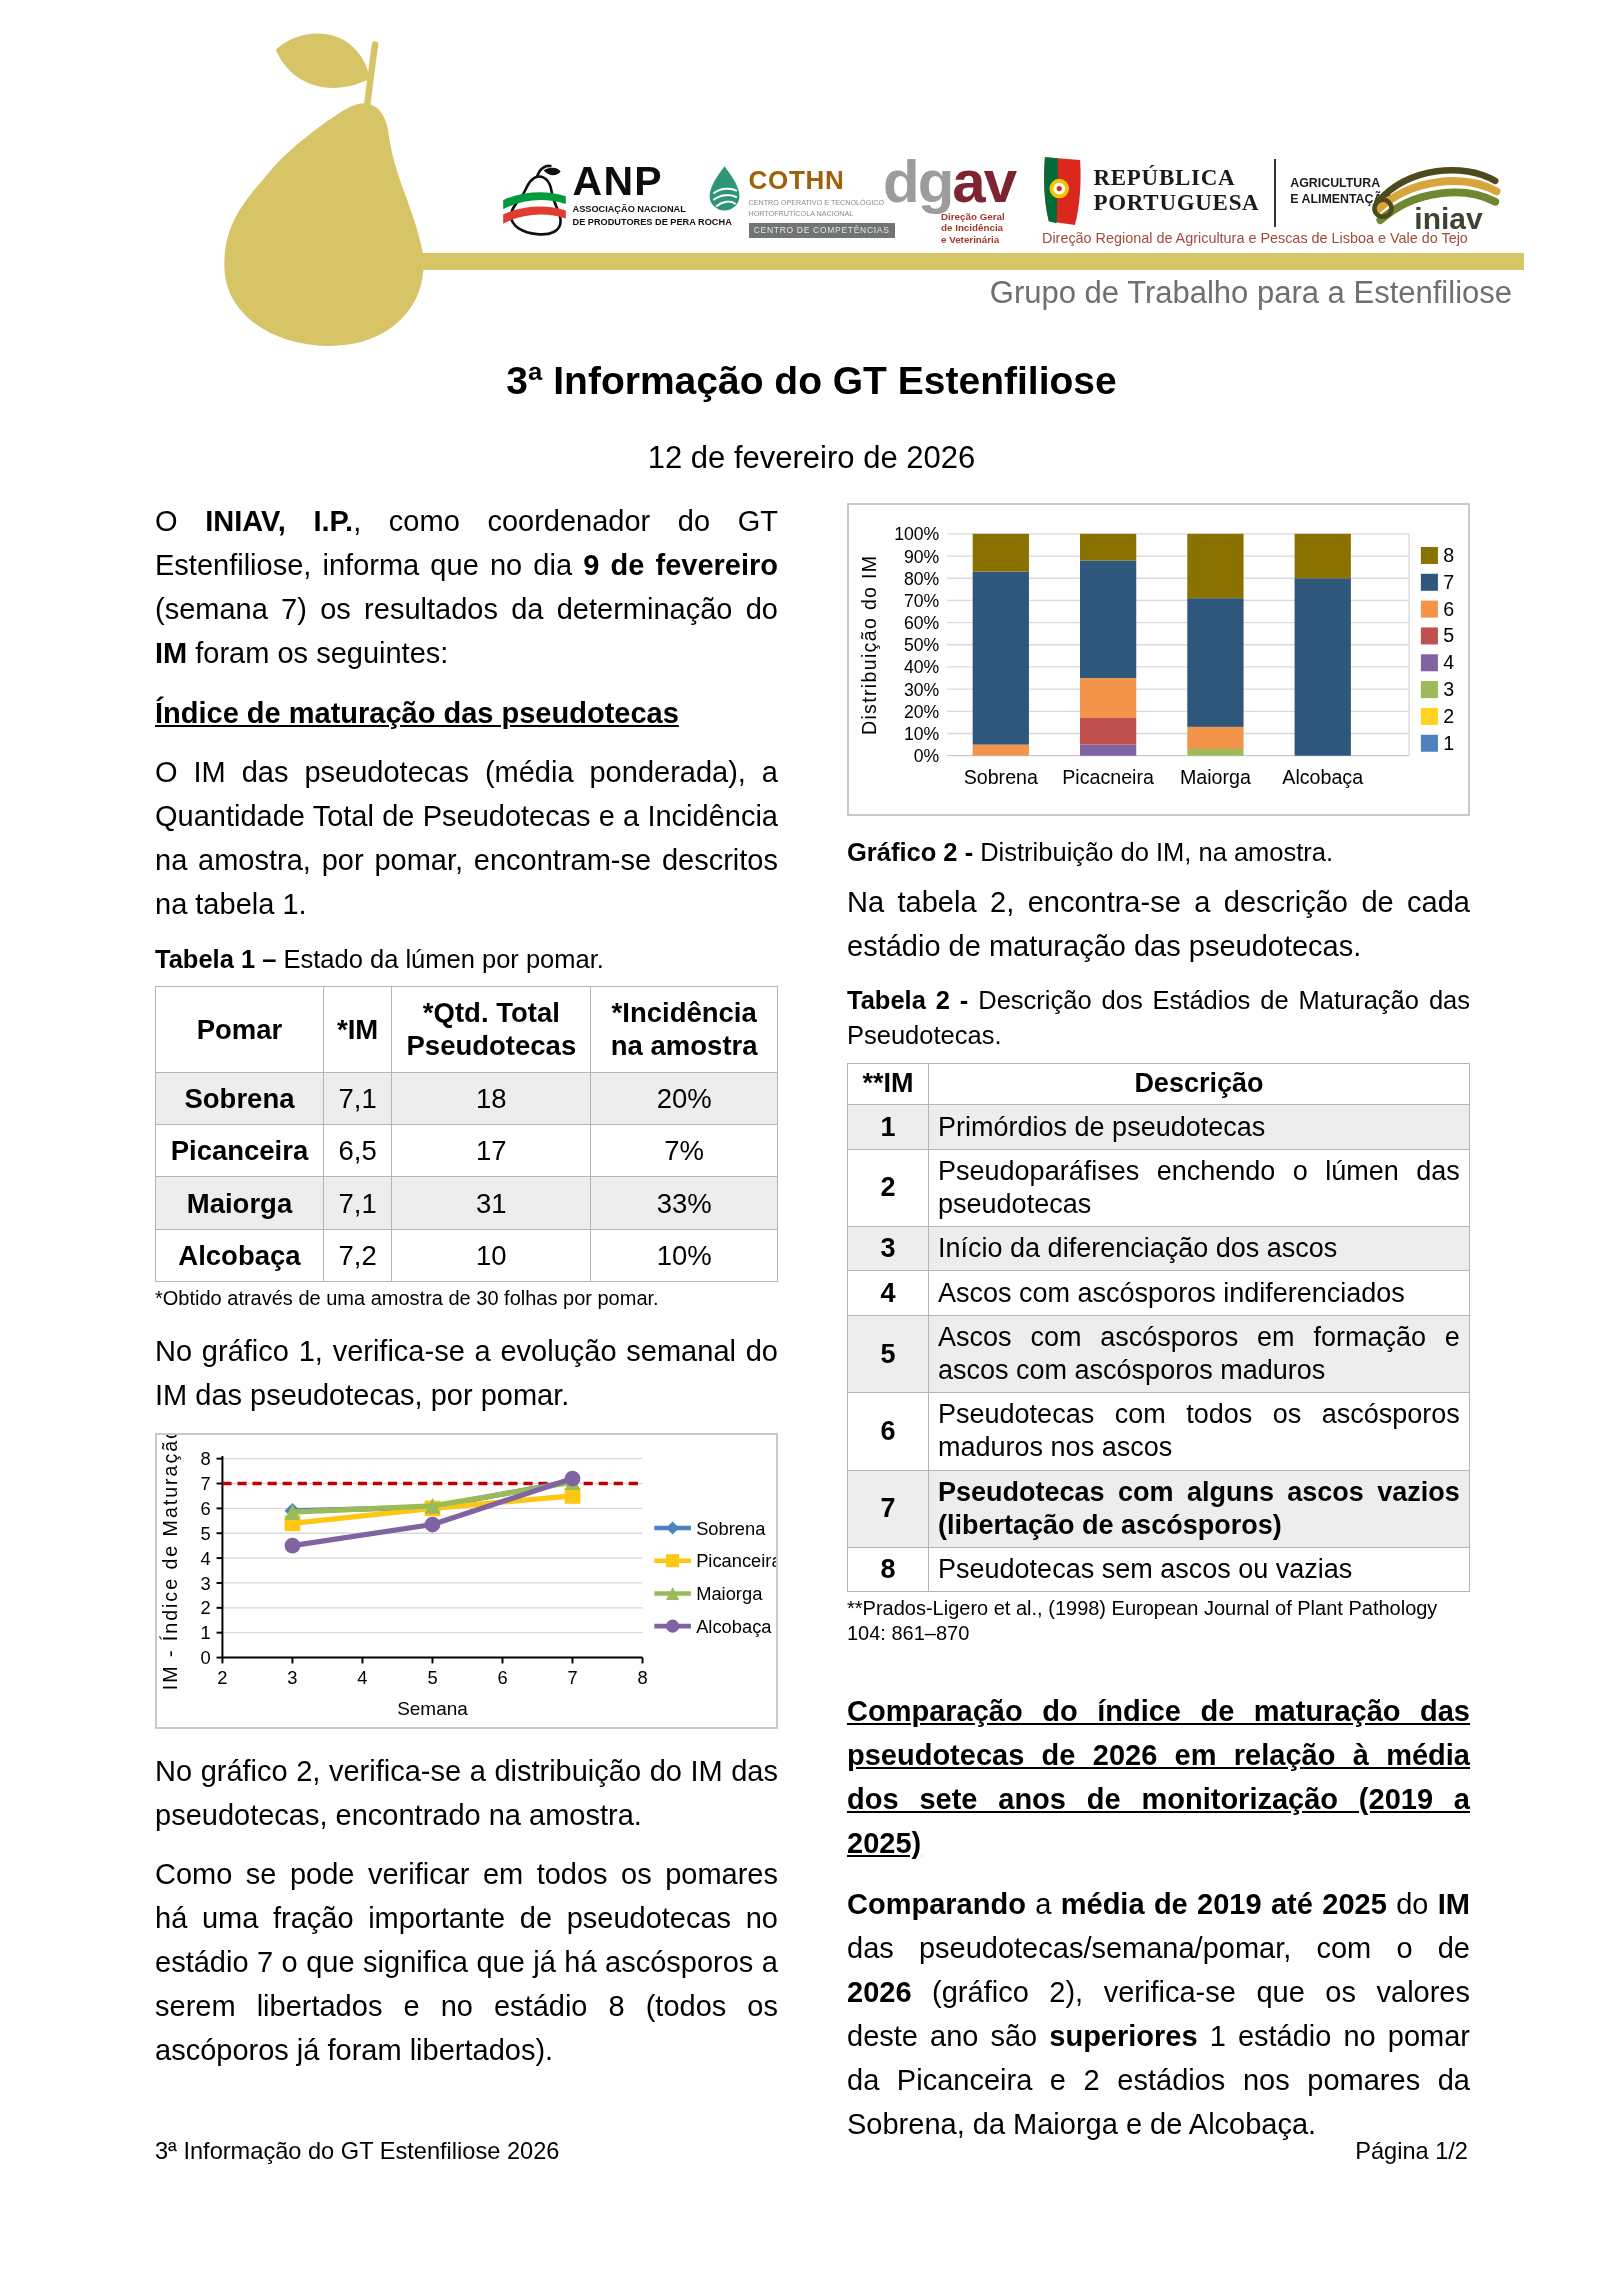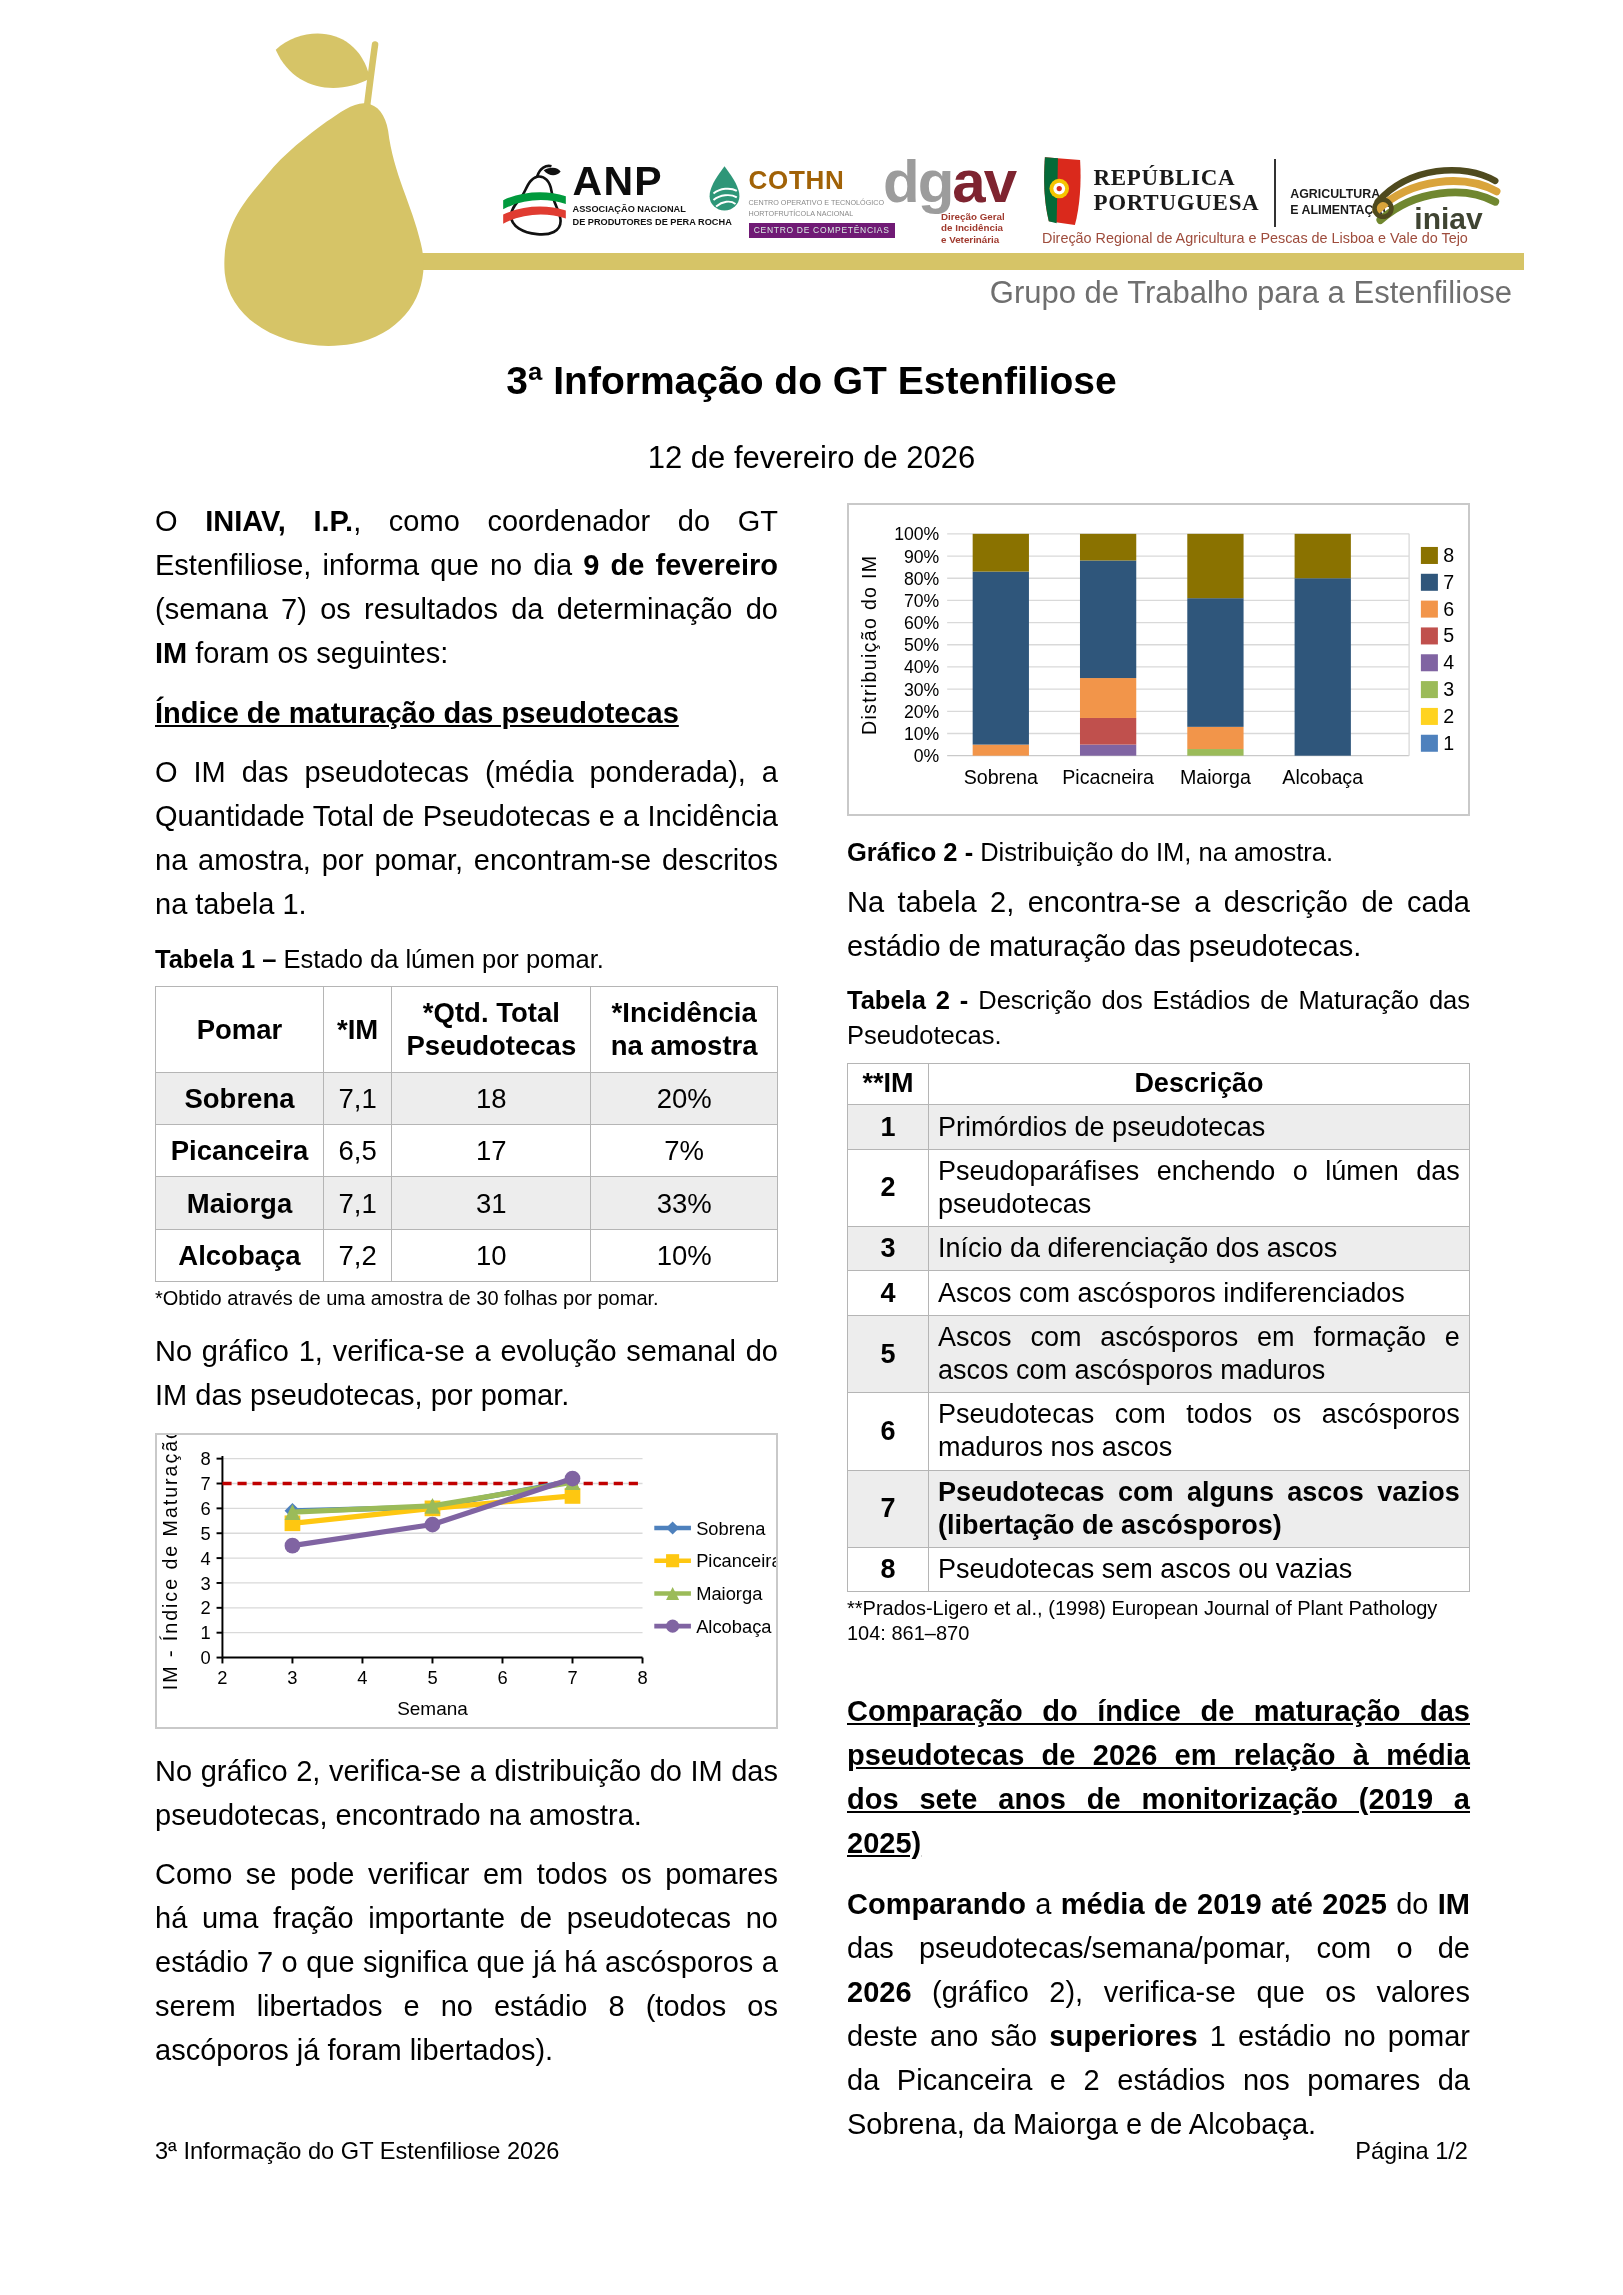--- a/index.html
+++ b/index.html
@@ -12,31 +12,31 @@
                font-size:31px;color:#6F6F6F;}
   .logo{position:absolute;display:flex;align-items:flex-start;gap:6.5px;}
   .logo-anp{left:503px;top:161px;}
   .anp-text{display:flex;flex-direction:column;line-height:1;}
   .anp-name{font-size:41px;font-weight:bold;color:#0d0d0d;letter-spacing:1.3px;}
   .anp-cap{font-size:9.2px;font-weight:bold;color:#111;margin-top:2px;line-height:11px;}
   .logo-cothn{left:707px;top:165px;}
   .cothn-col{display:flex;flex-direction:column;}
   .cothn-name{font-size:26px;font-weight:bold;color:#a16207;letter-spacing:0.7px;}
   .cothn-cap{font-size:7.2px;color:#8a8a8a;line-height:8.5px;margin-top:2.6px;}
-  .cothn-banner{margin-top:4.6px;background:#701a75;color:#D8EDE3;font-size:8.5px;
+  .cothn-banner{margin-top:4.6px;background:#737373;color:#D8EDE3;font-size:8.5px;
                 padding:2.6px 5.2px;width:max-content;letter-spacing:0.7px;}
   .logo-dgav{left:883px;top:156px;flex-direction:column;gap:0;}
   .dgav-word{font-size:60px;font-weight:bold;line-height:52px;letter-spacing:-2px;}
   .dgav-dg{color:#9C9C9C;} .dgav-av{color:#7E2430;}
   .dgav-cap{font-size:9.8px;color:#A03A2E;font-weight:bold;line-height:11.8px;margin:2.6px 0 0 58px;}
   .logo-rep{left:1042px;top:156px;gap:10.5px;}
   .rep-words{font-family:"Liberation Serif",serif;font-weight:bold;font-size:23px;
              line-height:25px;color:#1a1a1a;letter-spacing:0.7px;margin-top:9.2px;}
   .rep-div{width:2px;height:68px;background:#333;margin:2.6px 3.9px 0 3.9px;}
-  .rep-right{font-size:12.4px;font-weight:bold;color:#1a1a1a;line-height:15.7px;margin-top:31px;}
+  .rep-right{font-size:12.4px;font-weight:bold;color:#1a1a1a;line-height:15.7px;margin-top:20px;}
   .rep-caption{position:absolute;left:1042px;top:230px;width:504px;font-size:14.4px;color:#9E4C3C;}
   .logo-iniav{left:1366px;top:160px;}
   
   .title{position:absolute;top:359px;left:0;width:100%;text-align:center;
          font-size:39px;font-weight:bold;}
   .date{position:absolute;top:440px;left:0;width:100%;text-align:center;font-size:31px;}
   
   .col{position:absolute;top:499px;width:623px;}
   .col-left{left:155px;} .col-right{left:847px;}
   .para{font-size:29px;line-height:44px;text-align:justify;margin:0 0 15.7px 0;}

